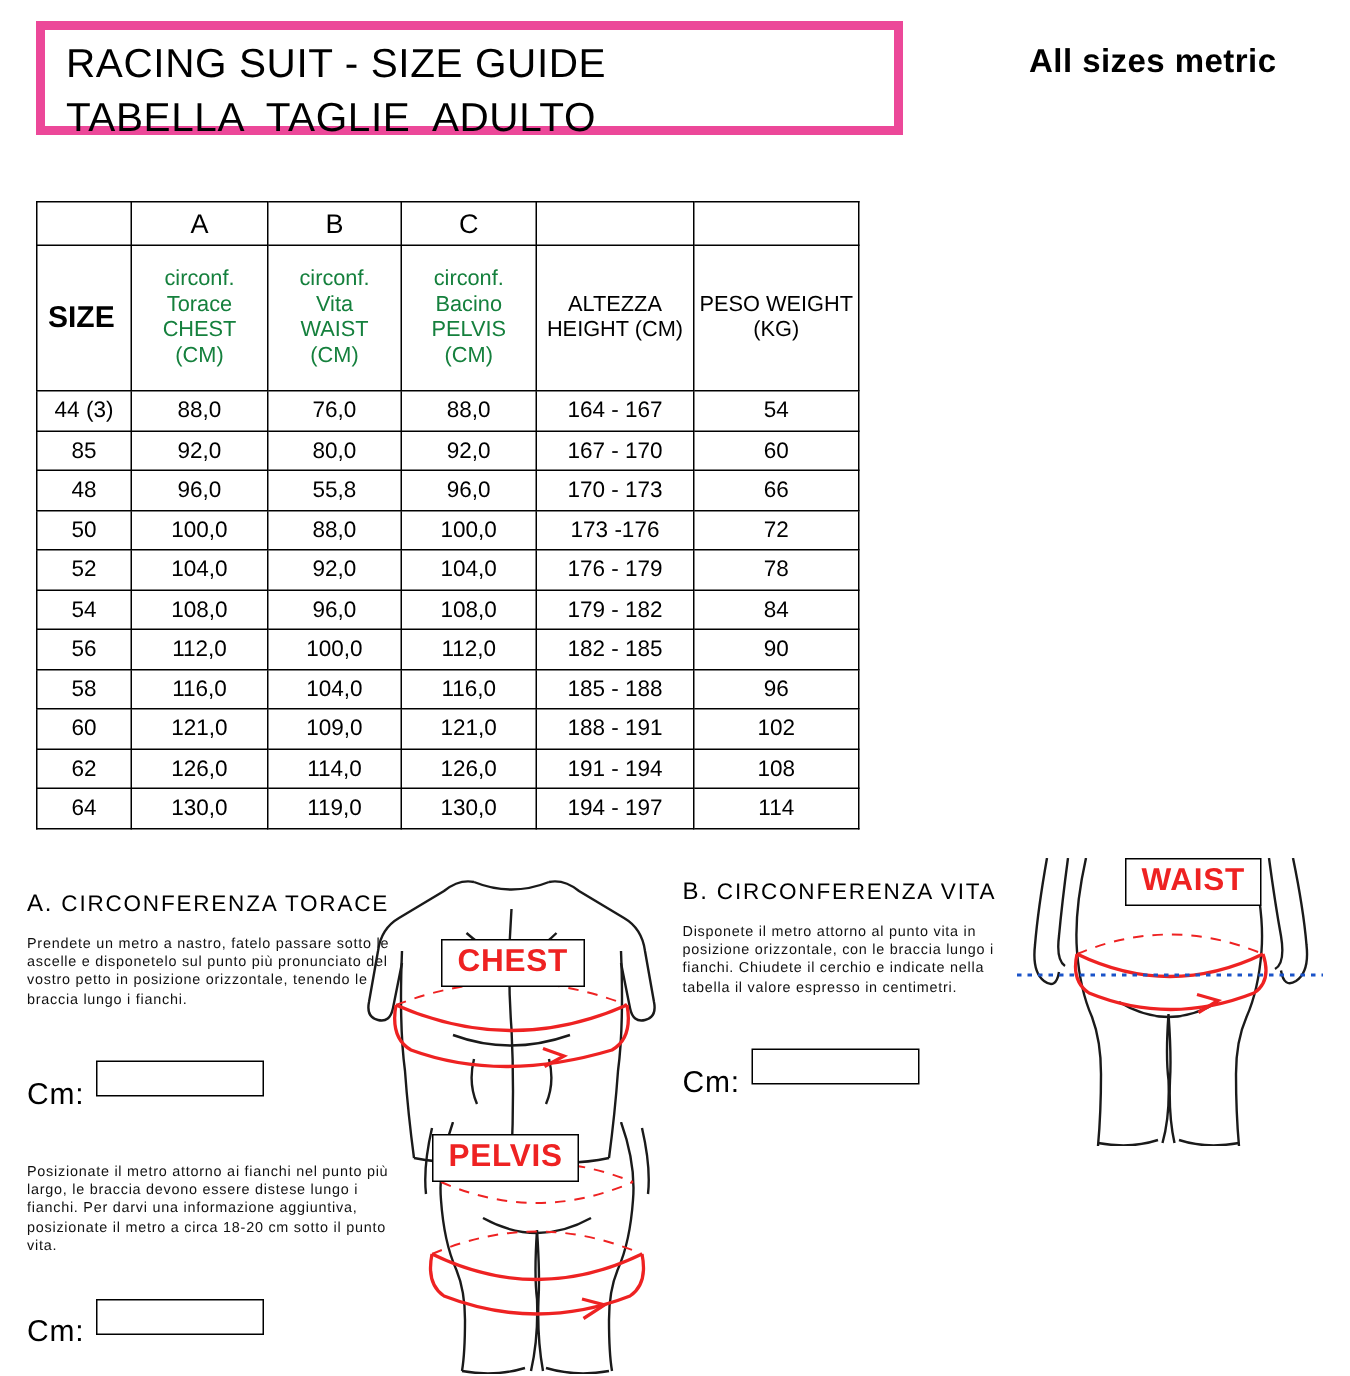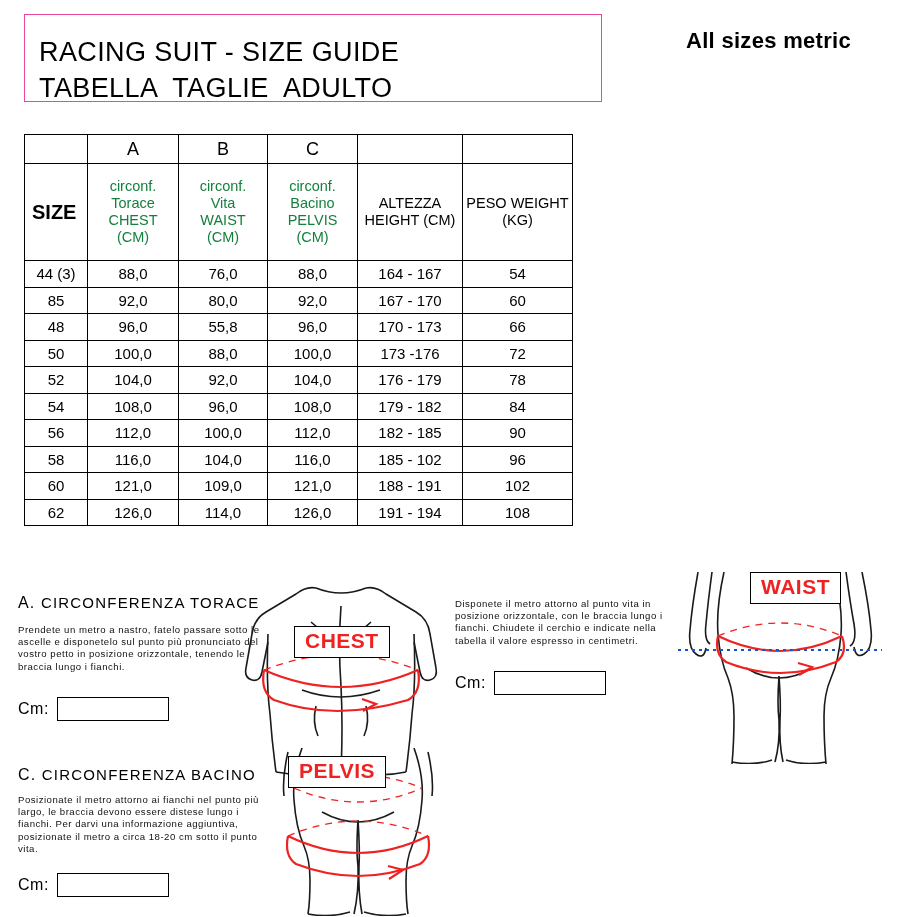--- a/index.html
+++ b/index.html
@@ -15,24 +15,24 @@
     color: #000000;
     overflow: hidden;
   }
 
   
   #title-box {
     position: absolute;
     left: 24px;
     top: 14px;
     width: 578px;
-    height: 88px;
-    border: 1px solid #ec4899;
+    height: 76px;
+    border: 6px solid #ec4899;
     box-sizing: border-box;
-    padding: 19px 10px 0 14px;
+    padding: 4px 10px 0 14px;
   }
   #title-box .tline {
     font-size: 27px;
     letter-spacing: 0.4px;
     line-height: 36px;
     white-space: pre;
     font-family: "Liberation Sans", sans-serif;
   }
   #metric-note {
     position: absolute;
@@ -110,22 +110,23 @@
     letter-spacing: 0.5px;
     color: #111;
     width: 248px;
   }
   .cm-row {
     display: flex;
     align-items: center;
     gap: 8px;
   }
   .cm-label {
-    font-size: 16px;
+    font-size: 20px;
     letter-spacing: 0.5px;
+    margin-top: 22px;
   }
   .cm-input {
     width: 112px;
     height: 24px;
     border: 1px solid #000;
     background: #fff;
     box-sizing: border-box;
   }
 
   .badge {
@@ -256,38 +257,46 @@
         <td>100,0</td>
         <td>112,0</td>
         <td>182 - 185</td>
         <td>90</td>
       </tr>
       <tr class="data">
         <td>58</td>
         <td>116,0</td>
         <td>104,0</td>
         <td>116,0</td>
-        <td>185 - 102</td>
+        <td>185 - 188</td>
         <td>96</td>
       </tr>
       <tr class="data">
         <td>60</td>
         <td>121,0</td>
         <td>109,0</td>
         <td>121,0</td>
         <td>188 - 191</td>
         <td>102</td>
       </tr>
       <tr class="data">
         <td>62</td>
         <td>126,0</td>
         <td>114,0</td>
         <td>126,0</td>
         <td>191 - 194</td>
         <td>108</td>
+      </tr>
+      <tr class="data">
+        <td>64</td>
+        <td>130,0</td>
+        <td>119,0</td>
+        <td>130,0</td>
+        <td>194 - 197</td>
+        <td>114</td>
       </tr>
     </tbody>
 </table>
 
 <div class="section" id="sec-a" style="left:18px; top:594px;">
   <div class="sec-head">
     <span class="lett">A.</span>
     <span>CIRCONFERENZA  TORACE</span>
   </div>
   <div class="sec-body" style="margin-top:12px;">Prendete un metro a nastro, fatelo passare sotto le ascelle e disponetelo sul punto più pronunciato del vostro petto in posizione orizzontale, tenendo le braccia lungo i fianchi.</div>
@@ -318,20 +327,24 @@
       <path d="M146 121 l14 5 l-13 7"></path>
     </g>
     <g fill="none" stroke="#ee2222" stroke-width="1.3" stroke-dasharray="7,6">
       <path d="M48 92 q77 -30 154 0"></path>
     </g>
   </svg>
 </div>
 <div class="badge" style="left:294px; top:626px;">CHEST</div>
 
 <div class="section" id="sec-b" style="left:455px; top:586px;">
+  <div class="sec-head">
+    <span class="lett">B.</span>
+    <span>CIRCONFERENZA  VITA</span>
+  </div>
   <div class="sec-body" style="margin-top:12px; width:226px;">Disponete il metro attorno al punto vita in posizione orizzontale, con le braccia lungo i fianchi. Chiudete il cerchio e indicate nella tabella il valore espresso in centimetri.</div>
   <div class="cm-row" style="margin-top:24px;">
     <span class="cm-label">Cm:</span>
     <span class="cm-input"></span>
   </div>
 </div>
 
 <div class="fig" style="left:676px; top:572px;">
   <svg width="210" height="192" viewBox="0 0 210 192">
     <g fill="none" stroke="#1a1a1a" stroke-width="1.6">
@@ -355,24 +368,20 @@
       <path d="M42 64 q62 -26 124 0"></path>
     </g>
     <g stroke="#1a53c8" stroke-width="2" stroke-dasharray="3,4" fill="none">
       <path d="M2 78 L206 78"></path>
     </g>
   </svg>
 </div>
 <div class="badge" style="left:750px; top:572px;">WAIST</div>
 
 <div class="section" id="sec-c" style="left:18px; top:766px;">
-  <div class="sec-head">
-    <span class="lett">C.</span>
-    <span>CIRCONFERENZA  BACINO</span>
-  </div>
   <div class="sec-body" style="margin-top:10px;">Posizionate il metro attorno ai fianchi nel punto più largo, le braccia devono essere distese lungo i fianchi. Per darvi una informazione aggiuntiva, posizionate il metro a circa 18-20 cm sotto il punto vita.</div>
   <div class="cm-row" style="margin-top:18px;">
     <span class="cm-label">Cm:</span>
     <span class="cm-input"></span>
   </div>
 </div>
 
 <div class="fig" style="left:258px; top:748px;">
   <svg width="200" height="168" viewBox="0 0 200 168">
     <g fill="none" stroke="#1a1a1a" stroke-width="1.6">

